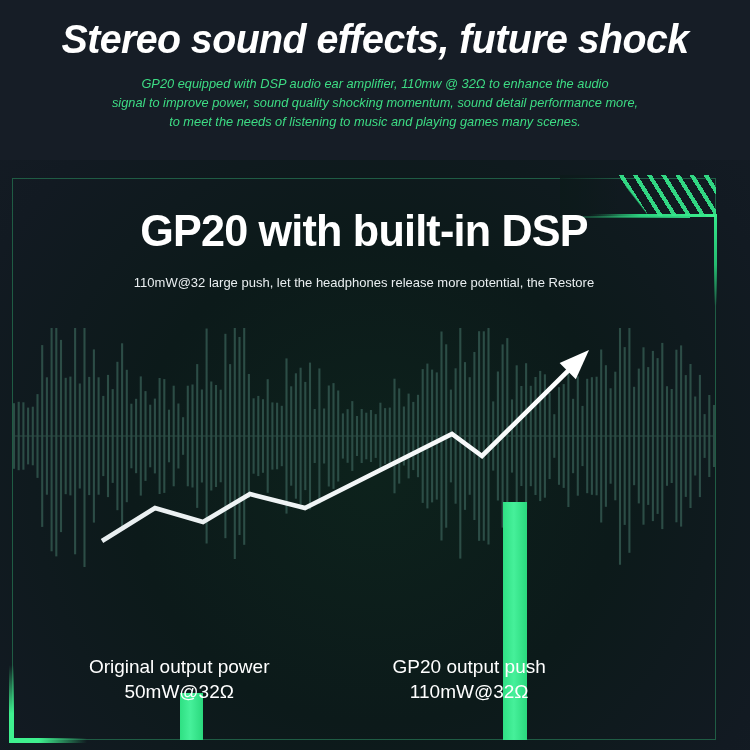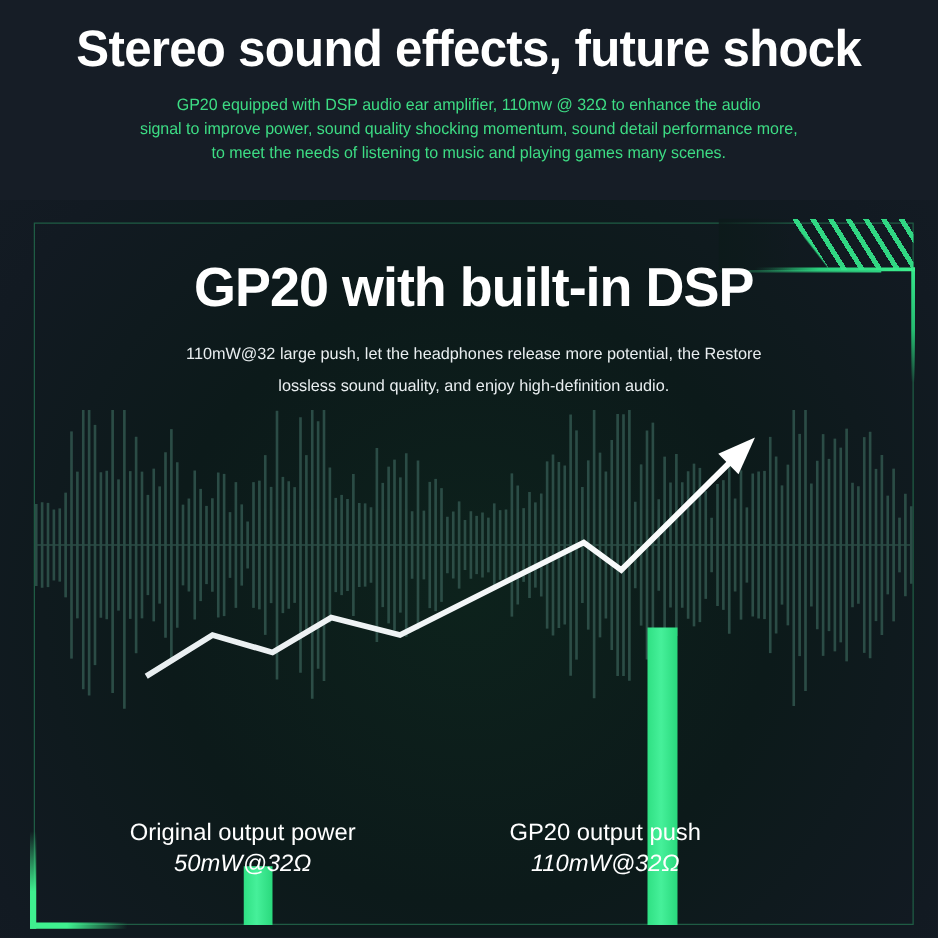--- a/index.html
+++ b/index.html
@@ -15,20 +15,21 @@
     position:absolute; inset:0;
     width:750px; height:750px;
     background:
       radial-gradient(circle at 50% 64%, #0d221c 0%, #0c1a1a 40%, #121a22 72%, #161d26 100%);
   }
 
   
   .hero{
     position:absolute; left:0; top:0; width:750px; height:160px;
     background:#161d26;
+    font-style:italic;
   }
   .hero-title{
     position:absolute; left:0; top:16px; width:750px;
     text-align:center;
     color:#ffffff;
     font-size:41px;
     font-weight:700;
     letter-spacing:-0.6px;
     white-space:nowrap;
     font-family:"Liberation Sans", sans-serif;
@@ -41,21 +42,21 @@
     font-size:13.2px;
     line-height:19px;
     font-family:"Liberation Sans", sans-serif;
     transform:scaleX(0.97);
   }
   .hero-sub span{ display:block; white-space:nowrap; }
 
   
   .panel{
     position:absolute;
-    left:27px; top:178px;
+    left:12px; top:178px;
     width:704px; height:562px;
   }
   .panel-border{
     position:absolute; inset:0;
     border:1.5px solid #1f5c44;
     pointer-events:none;
   }
   
   .edge-right{
     position:absolute;
@@ -135,21 +136,21 @@
     position:absolute; left:0; bottom:36px; width:580px;
     display:flex;
     gap:20px;
   }
   .xlabel{
     color:#ffffff;
     text-align:center;
     font-size:19px;
     line-height:25px;
   }
-  .xlabel .l2{ font-size:19px;font-style:italic; }
+  .xlabel .l2{ font-size:19px; }
   .xlabel.a{ width:340px; margin-left:28px; }
   .xlabel.b{ width:300px; margin-left:8px; }
 </style>
 </head>
 <body>
 
 <div id="root">
 
   <div class="hero">
     <div class="hero-title">Stereo sound effects, future shock</div>
@@ -171,21 +172,20 @@
 
     <div class="corner-bl">
       <i class="v"></i>
       <i class="h"></i>
     </div>
 
     <div class="panel-title">GP20 with built-in DSP</div>
 
     <div class="panel-sub">
       <span>110mW@32 large push, let the headphones release more potential, the Restore</span>
-      <span>lossless sound quality, and enjoy high-definition audio.</span>
     </div>
 
     <div class="chart">
       <svg viewBox="0 0 704 412" xmlns="http://www.w3.org/2000/svg">
         <defs>
           <linearGradient id="barGrad" x1="0" y1="0" x2="1" y2="0">
             <stop offset="0%" stop-color="#2fe083"></stop>
             <stop offset="45%" stop-color="#46f09a"></stop>
             <stop offset="100%" stop-color="#2ad97d"></stop>
           </linearGradient>

